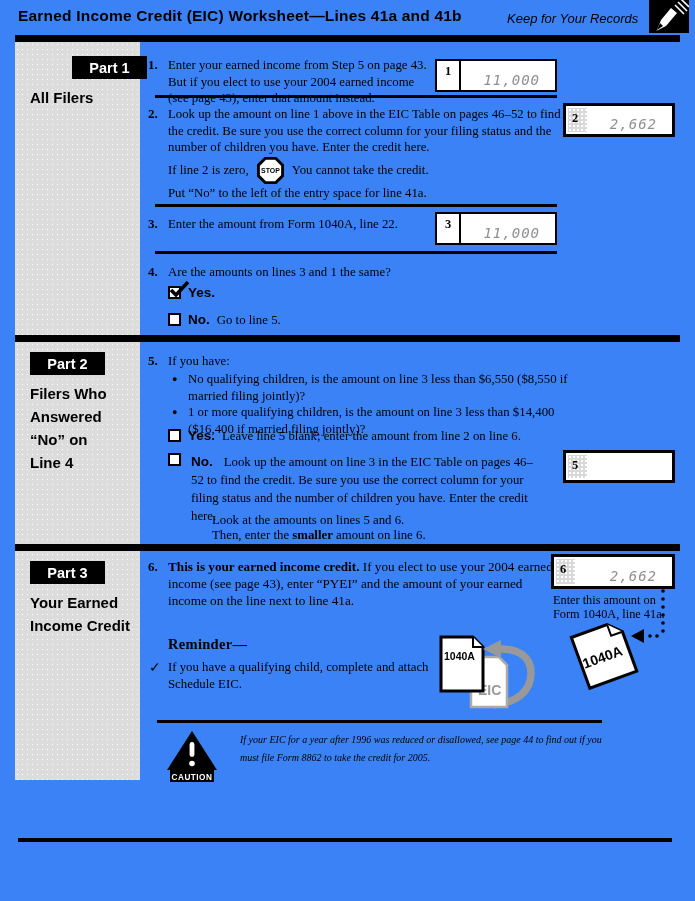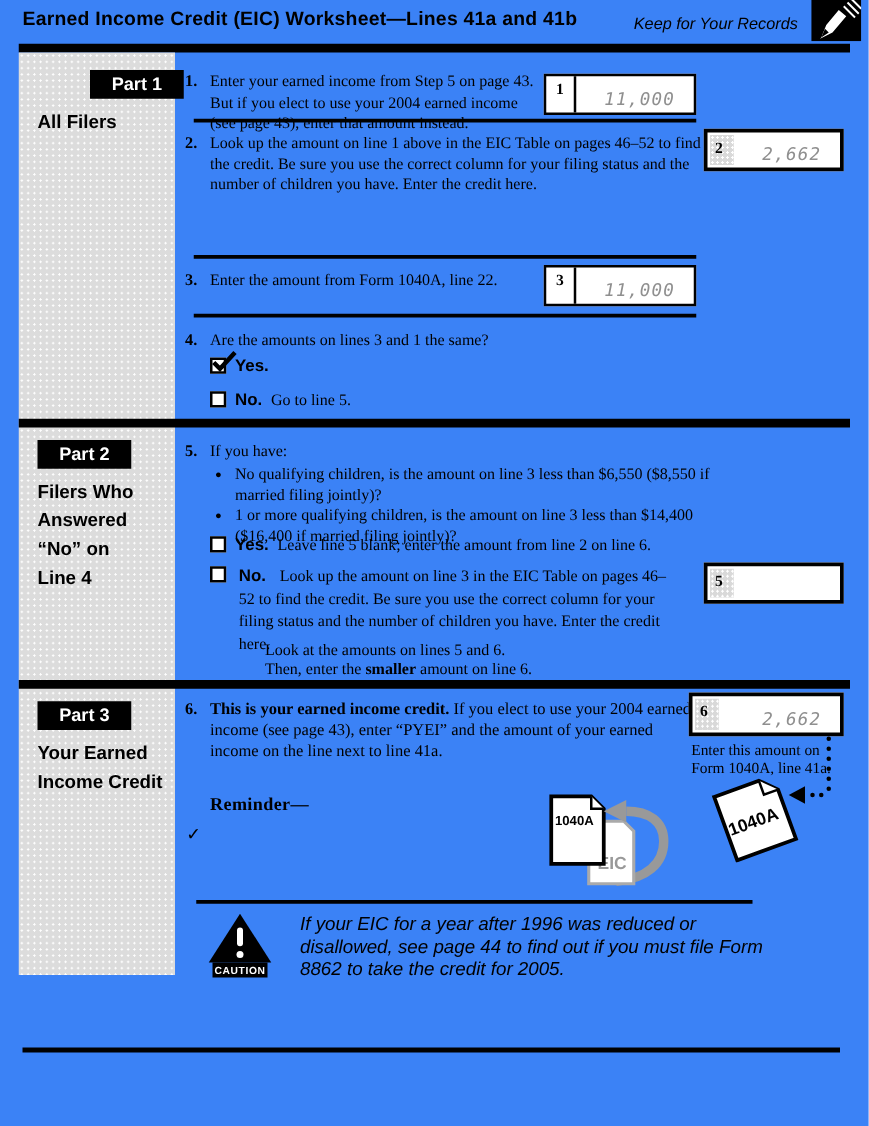--- a/index.html
+++ b/index.html
@@ -53,21 +53,21 @@
 
   
   .stoprow { display:flex; align-items:center; gap:7px; height:28px; margin-bottom:1px; }
 
   
   .bullet { display:flex; }
   .bdot { font-size:9px; padding-top:3px; width:16px; flex:none; }
 
   .boxnote { font-size:12.3px; line-height:14px; }
   .reminder-head { font-weight:bold; font-size:14.5px; letter-spacing:0.3px; }
-  .caution-text { font-family:Liberation Sans, sans-serif; font-style:italic; font-size:15px; line-height:18px; }
+  .caution-text { font-family:Liberation Serif, serif; font-style:italic; font-size:10px; line-height:18px; }
 </style>
 </head>
 <body>
 
 <div class="page">
 
   <div class="abs title">Earned Income Credit (EIC) Worksheet—Lines 41a and 41b</div>
   <div class="abs tagline">Keep for Your Records</div>
   <svg class="abs" style="left:649px; top:0px;" width="40" height="33" viewBox="0 0 40 33">
     <rect x="0" y="0" width="40" height="33" fill="#000"></rect>
@@ -107,20 +107,31 @@
   </div>
   <div class="abs rule" style="left:155px; top:95px; width:402px;"></div>
 
   <div class="abs itemnum" style="left:148px; top:106px;">2.</div>
   <div class="abs itemtext" style="left:168px; top:106px; width:396px;">Look up the amount on line 1 above in the EIC Table on pages 46–52 to find the credit. Be sure you use the correct column for your filing status and the number of children you have. Enter the credit here.</div>
   <div class="abs entrybox thick" style="left:563px; top:103px; width:112px; height:34px;">
     <div class="lbl">2</div>
     <div class="value">2,662</div>
   </div>
 
+  <div class="abs" style="left:168px; top:156px; width:400px;">
+    <div class="stoprow">
+      <span class="itemtext">If line 2 is zero,</span>
+      <svg width="29" height="29" viewBox="0 0 30 30">
+        <polygon points="9.5,2.5 20.5,2.5 27.5,9.5 27.5,20.5 20.5,27.5 9.5,27.5 2.5,20.5 2.5,9.5" fill="#fff" stroke="#000" stroke-width="3"></polygon>
+        <text x="15" y="17.8" text-anchor="middle" font-family="Liberation Sans, sans-serif" font-weight="bold" font-size="7.2" fill="#000">STOP</text>
+      </svg>
+      <span class="itemtext">You cannot take the credit.</span>
+    </div>
+    <div class="itemtext">Put “No” to the left of the entry space for line 41a.</div>
+  </div>
   <div class="abs rule" style="left:155px; top:204px; width:402px;"></div>
 
   <div class="abs itemnum" style="left:148px; top:216px;">3.</div>
   <div class="abs itemtext" style="left:168px; top:216px; width:268px;">Enter the amount from Form 1040A, line 22.</div>
   <div class="abs entrybox" style="left:435px; top:212px; width:122px; height:33px;">
     <div class="lbl">3</div>
     <div class="value">11,000</div>
   </div>
   <div class="abs rule" style="left:155px; top:251px; width:402px;"></div>
 
@@ -208,20 +219,21 @@
     <g transform="rotate(-20 40 66)">
       <path d="M14 39 L52 39 L64 51 L64 93 L14 93 Z" fill="#fff" stroke="#000" stroke-width="3"></path>
       <path d="M52 39 L52 51 L64 51" fill="#fff" stroke="#000" stroke-width="2"></path>
       <text x="16" y="73" font-family="Liberation Sans, sans-serif" font-weight="bold" font-size="14" fill="#000">1040A</text>
     </g>
     <polygon points="66,48 79,41 79,55" fill="#000"></polygon>
   </svg>
 
   <div class="abs reminder-head" style="left:168px; top:636px;">Reminder—</div>
   <div class="abs" style="left:149px; top:659px; font-size:14px;">✓</div>
+  <div class="abs itemtext" style="left:168px; top:659px; width:282px;">If you have a qualifying child, complete and attach Schedule EIC.</div>
 
   <svg class="abs" style="left:437px; top:629px;" width="102" height="80" viewBox="0 0 102 80">
     <path d="M56 76 C 80 74 94 62 94 44 C 94 28 82 20 64 20" stroke="#999" stroke-width="7.5" fill="none"></path>
     <g>
       <path d="M34 28 L62 28 L70 36 L70 78 L34 78 Z" fill="#fff" stroke="#aaa" stroke-width="2.5"></path>
       <text x="41" y="66" font-family="Liberation Sans, sans-serif" font-weight="bold" font-size="14" fill="#999">EIC</text>
     </g>
     <g>
       <path d="M4 8 L36 8 L46 18 L46 62 L4 62 Z" fill="#fff" stroke="#000" stroke-width="3"></path>
       <path d="M36 8 L36 18 L46 18" fill="#fff" stroke="#000" stroke-width="2"></path>

